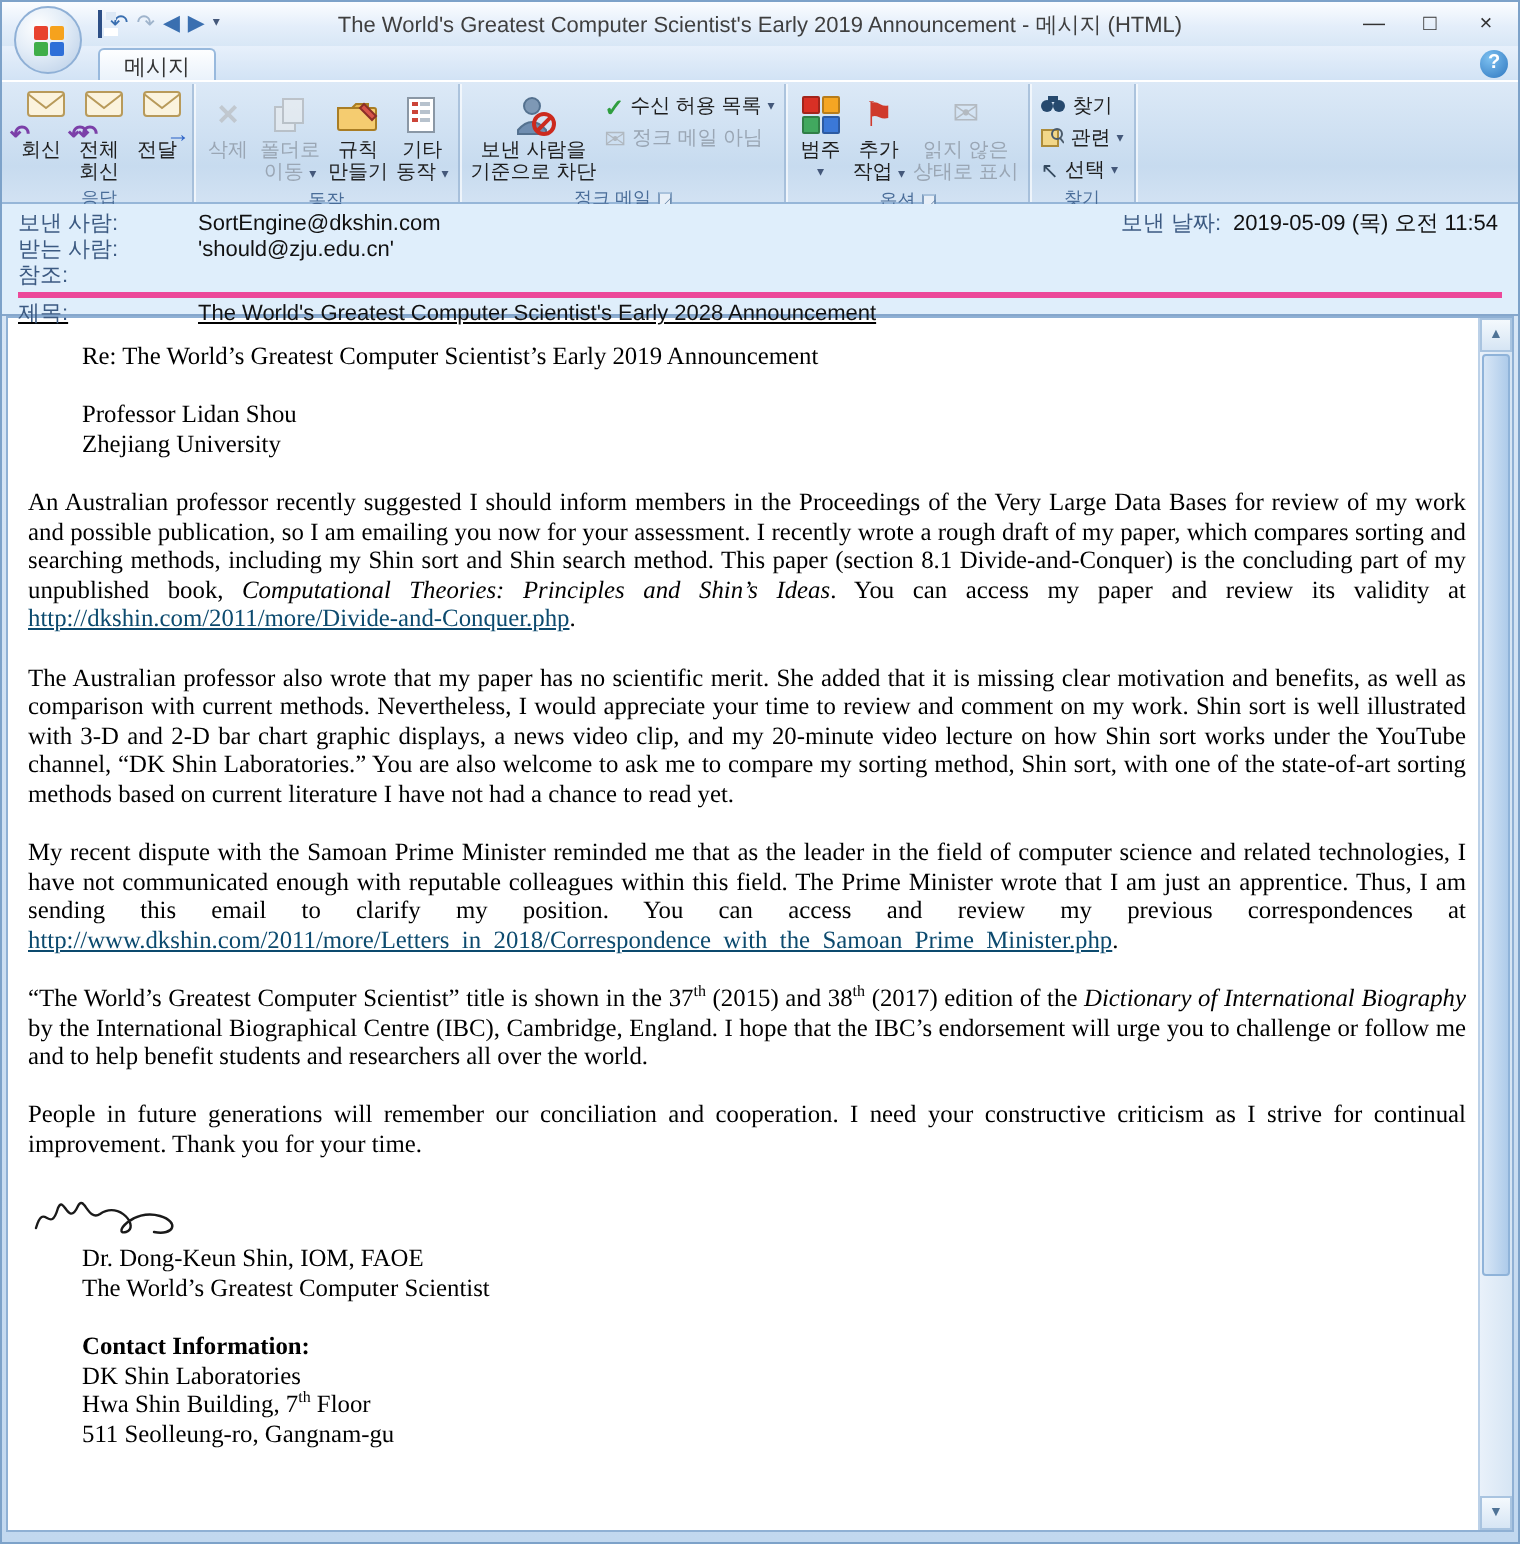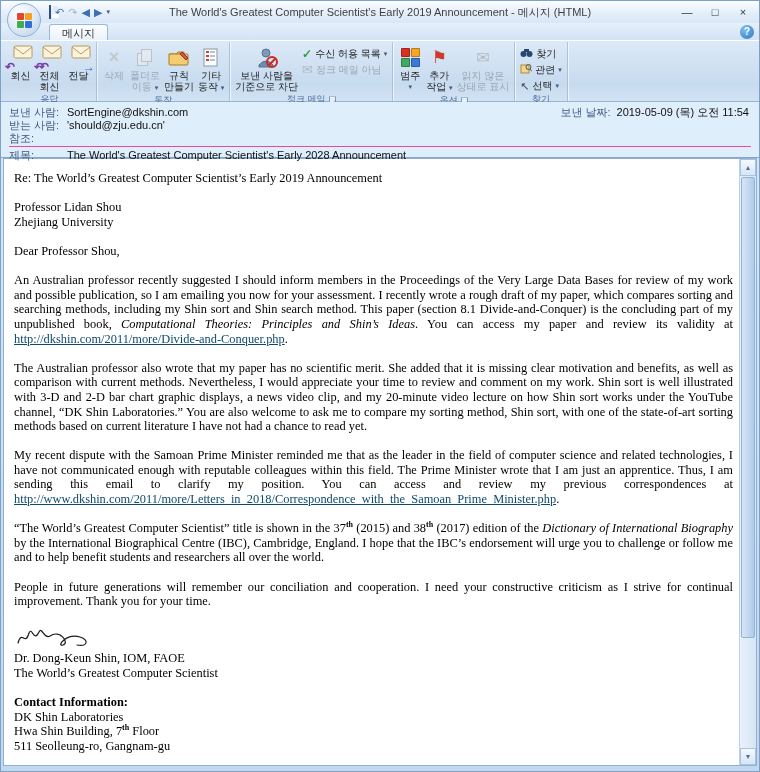--- a/index.html
+++ b/index.html
@@ -76,37 +76,37 @@
   .cat-ic { display:grid; grid-template-columns:9px 9px; grid-template-rows:9px 9px; gap:1px; }
   .cat-ic span { border-radius:1px; border:1px solid rgba(0,0,0,.25); }
   .flag-ic { font-size:17px; color:#cf3a2c; }
   .check-ic { font-size:12px; font-weight:bold; color:#2f9e3f; }
   .mail-glyph { font-size:13px; color:#8d99a6; }
   .cursor-ic { font-size:11px; color:#34495e; }
 
   
   .msgheader { height:56px; background:#dfeefb; border-bottom:1px solid #86a7cc; position:relative;
                padding:4px 8px 0; font-size:11px; line-height:13px; }
-  .hrow { display:flex; }
-  .hrow.subject { border-top:1px solid #ec4899; margin-top:1px; padding-top:2px; }
+  .hrow { display:flex;gap:32px; }
+  .hrow.subject { border-top:3px solid #ec4899; margin-top:1px; padding-top:2px;text-decoration:underline; }
   .hlabel { width:58px; color:#3c5a82; flex:none; }
   .hvalue { color:#111; }
   .sent { position:absolute; right:10px; top:4px; display:flex; gap:6px; }
 
   
   .bodyarea { flex:1; margin:0 2px 5px; background:#fff; border:1px solid #8fb0d4; display:flex; overflow:hidden; }
   .bodytext { flex:1; padding:12px 6px 0 10px; font-family:"Liberation Serif",serif;
               font-size:12.4px; line-height:14.6px; color:#000; text-align:justify; overflow:hidden; }
   .bodytext p { margin-bottom:14.6px; }
   .bodytext .tight { margin-bottom:0; }
-  .bodytext .nj { text-align:left; }
+  .bodytext .nj { text-align:left;margin-left:27px; }
   a.link { color:#0c4a6e; text-decoration:underline; }
   .sig-svg { display:block; margin:1px 0 2px; }
   .bold { font-weight:bold; }
-  sup { font-size:8px; line-height:0;font-weight:bold; }
+  sup { font-size:8px; line-height:0; }
 
   
   .scroll { width:17px; flex:none; background:linear-gradient(90deg,#e9f1fa,#d6e5f4);
             border-left:1px solid #bcd1e8; display:flex; flex-direction:column; }
   .sbtn { height:17px; flex:none; background:linear-gradient(#f4f9fd,#d6e5f4); border:1px solid #a9c4e0;
           color:#4f7396; font-size:7px; display:flex; align-items:center; justify-content:center; }
   .sthumb { height:76%; margin:1px; background:linear-gradient(90deg,#d7e6f6,#aecbea);
             border:1px solid #8fb3d9; border-radius:2px; }
   .strackfill { flex:1; }
 </style>
@@ -356,21 +356,20 @@
       <span class="hlabel" style="width:auto;">보낸 날짜:</span>
       <span class="hvalue">2019-05-09 (목) 오전 11:54</span>
     </div>
   </div>
 
   <div class="bodyarea">
     <div class="bodytext">
       <p class="nj">Re: The World’s Greatest Computer Scientist’s Early 2019 Announcement</p>
       <p class="nj tight">Professor Lidan Shou</p>
       <p class="nj">Zhejiang University</p>
-      <p class="nj">Dear Professor Shou,</p>
 
       <p><span>An Australian professor recently suggested I should inform members in the Proceedings of the Very Large Data Bases for review of my work and possible publication, so I am emailing you now for your assessment. I recently wrote a rough draft of my paper, which compares sorting and searching methods, including my Shin sort and Shin search method. This paper (section 8.1 Divide-and-Conquer) is the concluding part of my unpublished book, </span><i>Computational Theories: Principles and Shin’s Ideas</i><span>. You can access my paper and review its validity at </span><a class="link">http://dkshin.com/2011/more/Divide-and-Conquer.php</a><span>.</span></p>
 
       <p>The Australian professor also wrote that my paper has no scientific merit. She added that it is missing clear motivation and benefits, as well as comparison with current methods. Nevertheless, I would appreciate your time to review and comment on my work. Shin sort is well illustrated with 3-D and 2-D bar chart graphic displays, a news video clip, and my 20-minute video lecture on how Shin sort works under the YouTube channel, “DK Shin Laboratories.” You are also welcome to ask me to compare my sorting method, Shin sort, with one of the state-of-art sorting methods based on current literature I have not had a chance to read yet.</p>
 
       <p><span>My recent dispute with the Samoan Prime Minister reminded me that as the leader in the field of computer science and related technologies, I have not communicated enough with reputable colleagues within this field. The Prime Minister wrote that I am just an apprentice. Thus, I am sending this email to clarify my position. You can access and review my previous correspondences at </span><a class="link">http://www.dkshin.com/2011/more/Letters_in_2018/Correspondence_with_the_Samoan_Prime_Minister.php</a><span>.</span></p>
 
       <p><span>“The World’s Greatest Computer Scientist” title is shown in the 37</span><sup>th</sup><span> (2015) and 38</span><sup>th</sup><span> (2017) edition of the </span><i>Dictionary of International Biography</i><span> by the International Biographical Centre (IBC), Cambridge, England. I hope that the IBC’s endorsement will urge you to challenge or follow me and to help benefit students and researchers all over the world.</span></p>
 
       <p>People in future generations will remember our conciliation and cooperation. I need your constructive criticism as I strive for continual improvement. Thank you for your time.</p>

